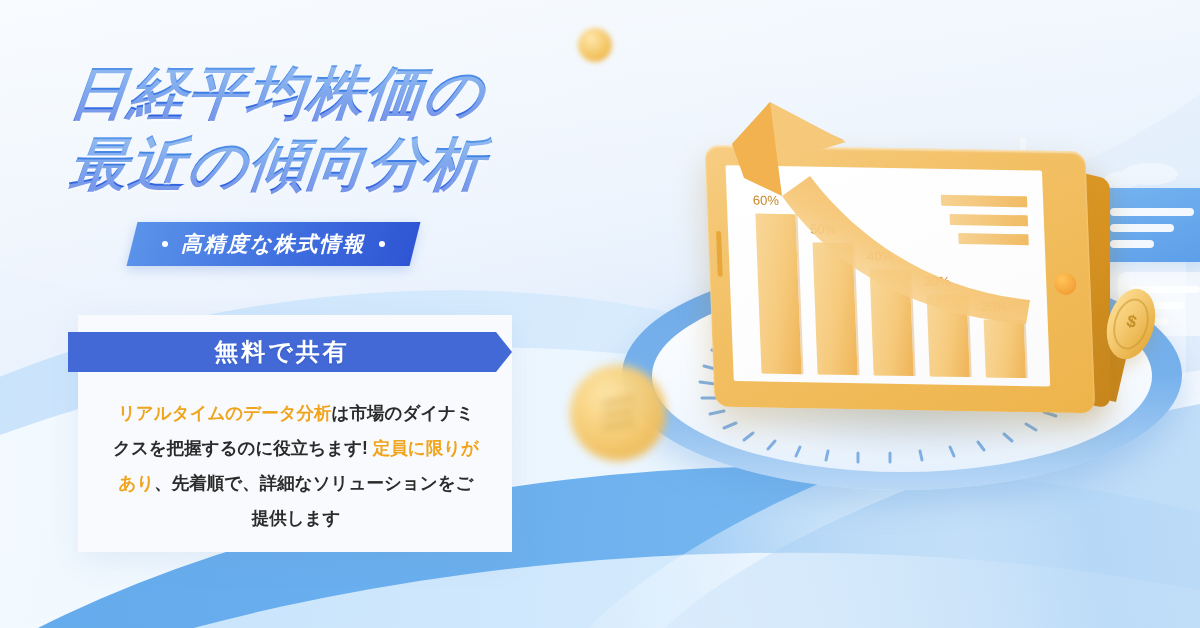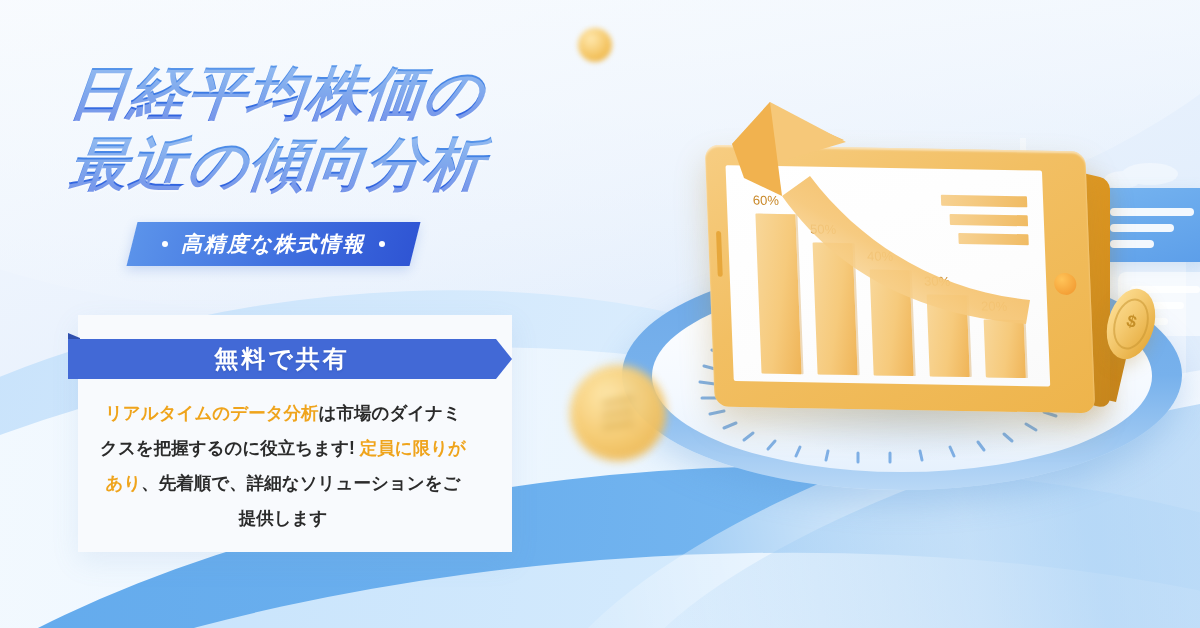--- a/index.html
+++ b/index.html
@@ -64,31 +64,31 @@
     transform:skewX(-14deg);
     background:linear-gradient(95deg,#5b93ea 0%,#3f6fdf 55%,#2f55d4 100%);
     box-shadow:0 4px 12px rgba(60,110,210,.22);}
   .badge .inner{transform:skewX(14deg);display:flex;align-items:center;gap:13px;}
   .badge .dot{width:6px;height:6px;border-radius:50%;background:#fff;display:block;}
   .badge .btxt{color:#fff;font-size:21px;font-weight:700;font-style:italic;letter-spacing:2px;white-space:nowrap;}
 
   
   .panel{position:absolute;left:78px;top:315px;width:434px;height:237px;
     background:#f8fafd;box-shadow:0 10px 26px rgba(110,150,200,.12);}
-  .ribbon{position:absolute;left:68px;top:337px;width:444px;height:44px;
+  .ribbon{position:absolute;left:68px;top:330px;width:444px;height:44px;
     background:#4269d6;
     clip-path:polygon(0 2px,428px 2px,444px 22px,428px 42px,0 42px,0 2px);
     display:flex;align-items:center;justify-content:center;
     box-shadow:0 6px 14px rgba(60,95,200,.18);}
   .ribbon-tail{position:absolute;left:68px;top:333px;width:12px;height:10px;
     background:#2f4fae;clip-path:polygon(0 0,12px 5px,12px 10px,0 10px);}
   .ribbon .rtxt{color:#fff;font-size:24px;font-weight:800;letter-spacing:3px;
     margin-right:16px;text-shadow:0 1px 2px rgba(20,50,140,.25);}
 
-  .body-copy{position:absolute;left:97px;top:396px;width:372px;
+  .body-copy{position:absolute;left:110px;top:396px;width:372px;
     text-align:center;font-size:17.5px;line-height:2.0;color:#2b2b2b;font-weight:600;}
   .body-copy .hl{color:#efa41c;font-weight:800;}
 
   
   .illus{position:absolute;left:560px;top:10px;width:640px;height:520px;}
 
   .dial{position:absolute;left:62px;top:250px;width:560px;height:230px;
     border-radius:50%;
     background:linear-gradient(180deg,#6ea9e8 0%,#77b1ec 50%,#b9d8f6 100%);
     box-shadow:0 14px 30px rgba(90,150,215,.28);}

